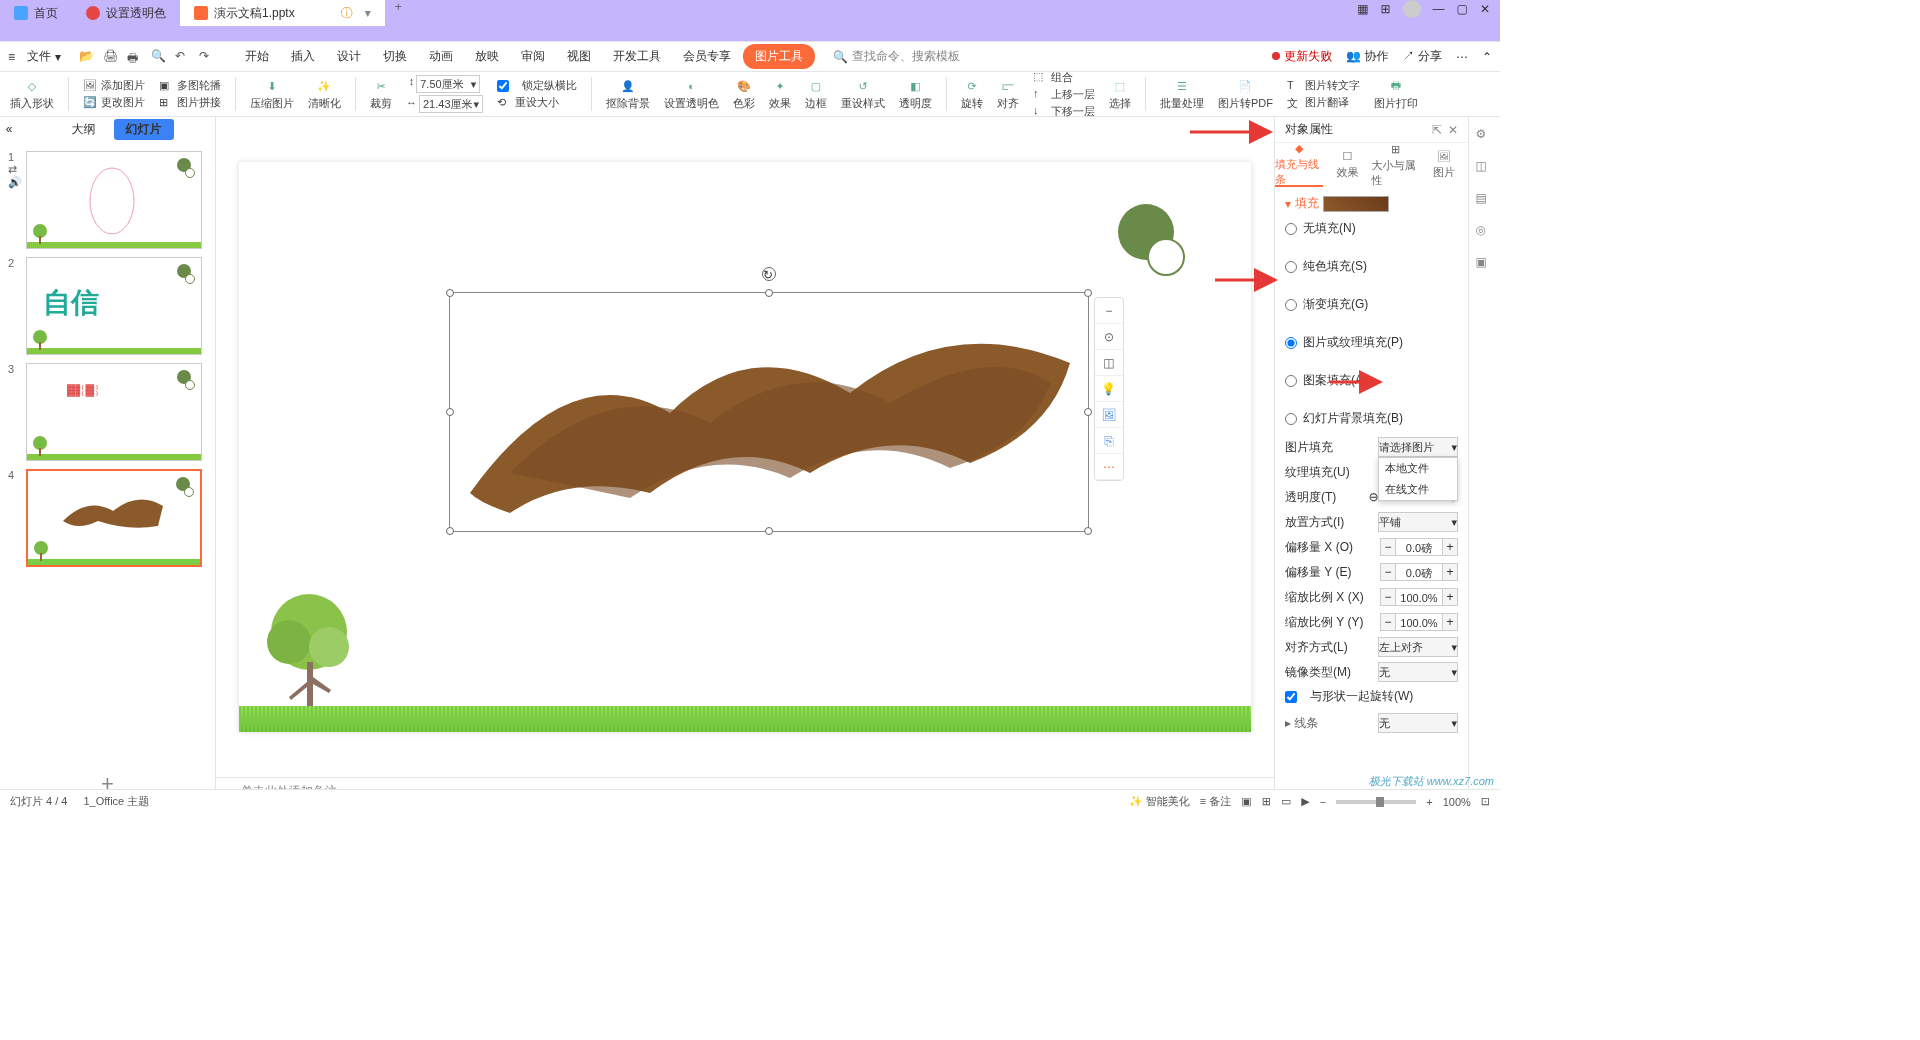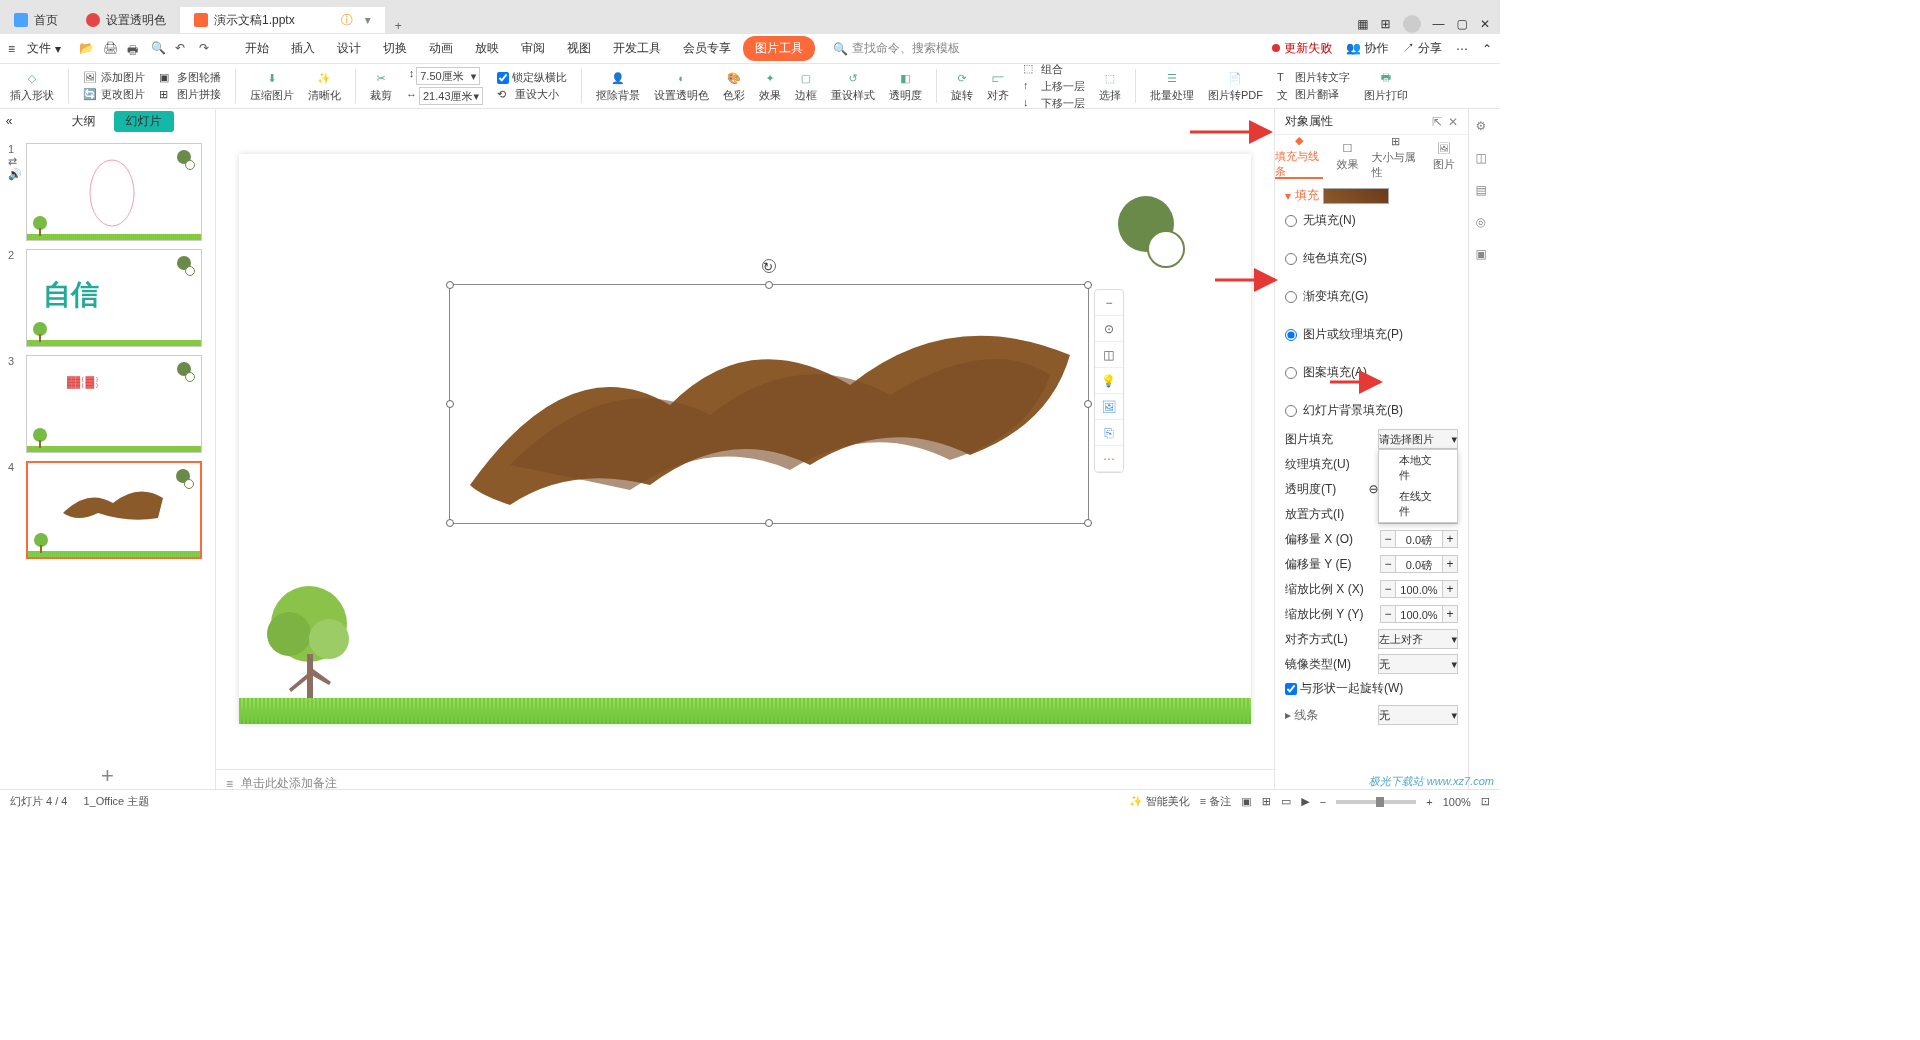--- a/index.html
+++ b/index.html
@@ -1,19 +1,19 @@
 <!DOCTYPE html>
 <html><head>
 <meta charset="utf-8">
 <style>
 * { margin: 0; padding: 0; box-sizing: border-box; font-family: "Microsoft YaHei", sans-serif; }
 body { font-size: 12px; color: #333; background: #fff; overflow: hidden; width: 1500px; height: 813px; position: relative; }
 
 
-.title-bar { height: 34px; display: flex; align-items: flex-end; background: #e5e5e5; border-bottom: 1px solid #e5e5e5; }
+.title-bar { height: 42px; display: flex; align-items: flex-start; background: #c4b5fd; border-bottom: 1px solid #e5e5e5; }
 .tab { height: 26px; display: flex; align-items: center; padding: 0 14px; gap: 6px; font-size: 12px; cursor: default; }
 .tab.active { background: #fff; }
 .tab-icon { width: 14px; height: 14px; border-radius: 2px; display: inline-block; }
 .tab-plus { padding: 0 10px; color: #666; }
 .title-right { margin-left: auto; display: flex; align-items: center; gap: 12px; padding-right: 10px; }
 
 
 .menu-row { height: 30px; display: flex; align-items: center; padding: 0 8px; gap: 4px; border-bottom: 1px solid #e5e5e5; }
 .file-btn { display: flex; align-items: center; gap: 4px; padding: 0 8px; }
 .qat { display: flex; align-items: center; gap: 8px; padding: 0 6px; }
@@ -28,28 +28,28 @@
 
 
 .ribbon { height: 45px; display: flex; align-items: center; padding: 2px 10px; gap: 14px; border-bottom: 1px solid #e5e5e5; font-size: 11px; color: #444; }
 .rgroup { display: flex; align-items: center; gap: 8px; }
 .rbtn { display: flex; flex-direction: column; align-items: center; gap: 1px; }
 .rbtn .ico { width: 20px; height: 18px; display: flex; align-items: center; justify-content: center; color: #5a8; }
 .rbtn-sm { display: flex; align-items: center; gap: 4px; }
 .rbtn-sm .ico { width: 14px; height: 14px; }
 .sep { width: 1px; height: 34px; background: #e0e0e0; }
 .dim-input { width: 64px; height: 18px; border: 1px solid #ccc; font-size: 11px; padding: 0 3px; display: flex; align-items: center; justify-content: space-between; }
-.chk { display: flex; align-items: center; gap: 3px; }
+.chk { display: flex; align-items: center; gap: 13px; }
 .chk input { width: 12px; height: 12px; }
 
 
 .main { display: flex; height: 688px; }
 .outline-tabs { height: 24px; display: flex; align-items: center; justify-content: center; gap: 6px; font-size: 12px; padding: 4px 0; }
 .otab { padding: 2px 12px; border-radius: 3px; }
-.otab.active { background: #14b8a6; }
+.otab.active { background: #3b82f6; font-weight: bold; }
 .collapse { width: 18px; height: 20px; display: flex; align-items: center; justify-content: center; }
 
 
 .sidebar-left { width: 216px; border-right: 1px solid #e5e5e5; display: flex; flex-direction: column; }
 .thumbs { flex: 1; overflow: auto; padding: 6px 0; }
 .thumb-wrap { display: flex; padding: 4px 8px; gap: 6px; }
 .thumb-num { width: 12px; font-size: 11px; color: #666; }
 .thumb { width: 176px; height: 98px; border: 1px solid #ccc; background: #fff; position: relative; }
 .thumb.selected { border: 2px solid #fd6a3a; }
 .thumb-add { display: flex; justify-content: center; padding: 8px; }
@@ -79,21 +79,21 @@
 .rp-sec { margin-bottom: 8px; }
 .rp-sec-h { display: flex; align-items: center; gap: 4px; color: #fd6a3a; margin-bottom: 8px; font-size: 12px; }
 .swatch { width: 66px; height: 16px; background: linear-gradient(45deg,#8b5a2b,#6b3a1b); border: 1px solid #aaa; float: right; }
 .radio-list { display: flex; flex-direction: column; gap: 21px; margin-bottom: 10px; }
 .radio-list label { display: flex; align-items: center; gap: 6px; }
 .radio-list input { width: 12px; height: 12px; }
 .rp-row { display: flex; align-items: center; justify-content: space-between; margin: 5px 0; min-height: 20px; }
 .rp-sel { height: 20px; border: 1px solid #ccc; font-size: 11px; padding: 0 0; display: flex; align-items: center; justify-content: space-between; background: #f5f5f5; }
 .rp-sel.w80 { width: 80px; }
 .dropdown-pop { position: absolute; background: #fff; border: 1px solid #ccc; box-shadow: 0 2px 6px rgba(0,0,0,.2); font-size: 11px; }
-.dropdown-pop div { padding: 3px 20px; }
+.dropdown-pop div { padding: 3px 6px; }
 .spin { display: flex; align-items: center; }
 .spin .btn { width: 16px; height: 18px; border: 1px solid #ccc; display: flex; align-items: center; justify-content: center; background: #f5f5f5; }
 .spin .val { width: 46px; height: 18px; border-top: 1px solid #ccc; border-bottom: 1px solid #ccc; text-align: center; line-height: 18px; font-size: 11px; }
 
 
 .icon-strip { width: 32px; border-left: 1px solid #e5e5e5; display: flex; flex-direction: column; align-items: center; gap: 14px; padding-top: 10px; }
 .icon-strip .is { width: 18px; height: 18px; color: #888; }
 
 
 .status { position: absolute; bottom: 0; left: 0; right: 0; height: 24px; border-top: 1px solid #e5e5e5; display: flex; align-items: center; padding: 0 10px; font-size: 11px; color: #555; background: #fff; }

